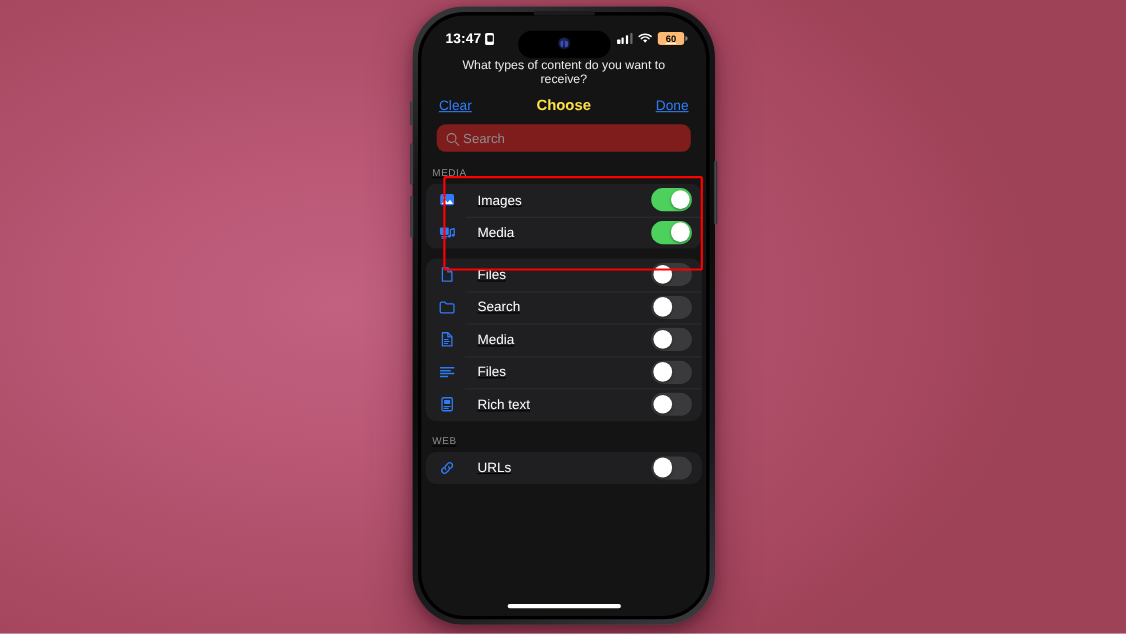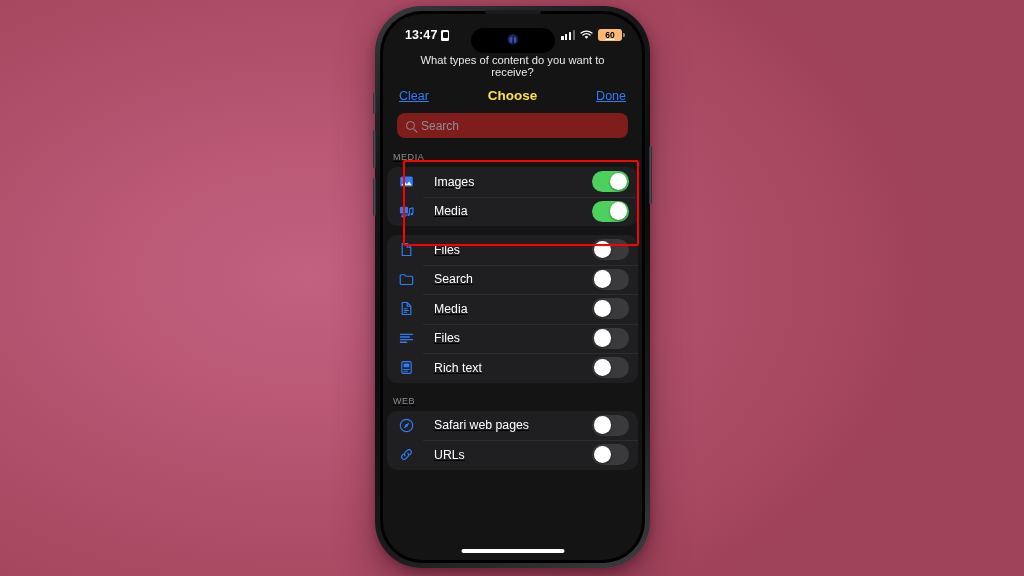--- a/index.html
+++ b/index.html
@@ -343,32 +343,20 @@
                 </span>
               </div>
             </div>
           </div>
           <div class="section">
             <div class="section-title">WEB</div>
             <div class="card">
               <div class="row">
                 <span class="row-icon">
                   <svg width="15" height="15" viewBox="0 0 16 16" fill="none">
-                    <circle cx="8" cy="8" r="6.6" stroke="#2F7DF6" stroke-width="1.25" fill="none"></circle>
-                <path d="M11.1 4.9 L6.9 6.9 L4.9 11.1 L9.1 9.1 Z" fill="#2F7DF6"></path>
-                  </svg>
-                </span>
-                <span class="row-label">Safari web pages</span>
-                <span class="toggle off">
-                  <span class="knob"></span>
-                </span>
-              </div>
-              <div class="row">
-                <span class="row-icon">
-                  <svg width="15" height="15" viewBox="0 0 16 16" fill="none">
                     <path d="M6.6 9.4 a2.6 2.6 0 0 1 0 -3.7 l2.1 -2.1 a2.6 2.6 0 0 1 3.7 3.7 l-1 1" stroke="#2F7DF6" stroke-width="1.3" fill="none" stroke-linecap="round"></path>
                 <path d="M9.4 6.6 a2.6 2.6 0 0 1 0 3.7 l-2.1 2.1 a2.6 2.6 0 1 1 -3.7 -3.7 l1 -1" stroke="#2F7DF6" stroke-width="1.3" fill="none" stroke-linecap="round"></path>
                   </svg>
                 </span>
                 <span class="row-label">URLs</span>
                 <span class="toggle off">
                   <span class="knob"></span>
                 </span>
               </div>
             </div>

